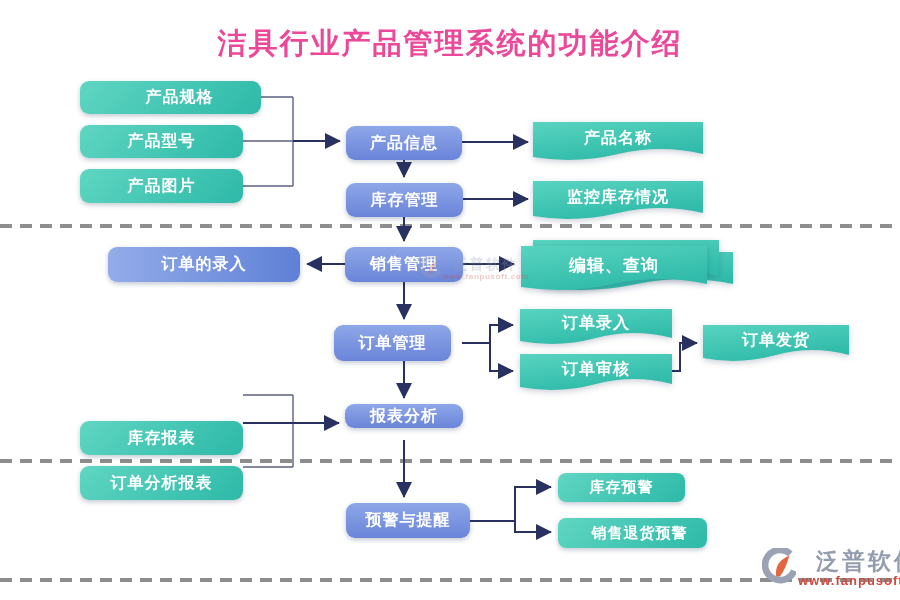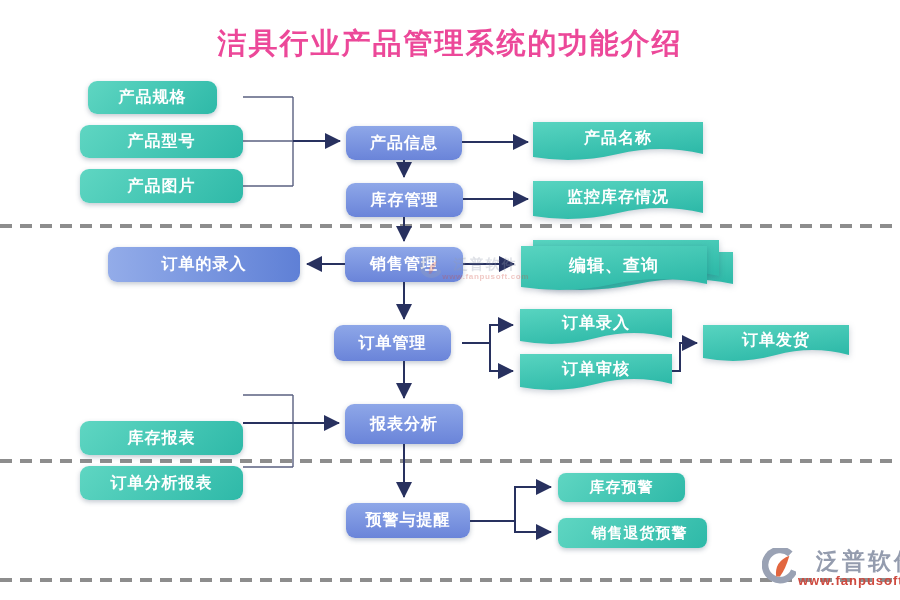--- a/index.html
+++ b/index.html
@@ -27,28 +27,28 @@
   .wide-blue{background:linear-gradient(90deg,#93ace9 0%,#5f80d6 100%);}
 
   
   .doc{position:absolute;z-index:3;}
   .doc svg{position:absolute;left:0;top:0;filter:drop-shadow(0 2px 3px rgba(40,60,90,.25));}
   .doc .label{position:absolute;left:0;top:0;right:0;bottom:8px;display:flex;align-items:center;
               justify-content:center;color:#fff;font-weight:bold;font-size:16px;letter-spacing:1px;z-index:1;}
   .doc.back{z-index:2;}
 
   
-  [data-name="node-product-spec"]{left:88px;top:81px;width:129px;height:33px;}
+  [data-name="node-product-spec"]{left:80px;top:81px;width:163px;height:33px;padding-left:18px;}
   [data-name="node-product-model"]{left:80px;top:125px;width:163px;height:33px;}
   [data-name="node-product-image"]{left:80px;top:169px;width:163px;height:34px;}
   [data-name="node-product-info"]{left:346px;top:126px;width:116px;height:34px;}
   [data-name="node-inventory-mgmt"]{left:346px;top:183px;width:117px;height:34px;}
   [data-name="node-sales-mgmt"]{left:345px;top:247px;width:118px;height:35px;}
   [data-name="node-order-mgmt"]{left:334px;top:325px;width:117px;height:36px;}
-  [data-name="node-report-analysis"]{left:345px;top:404px;width:118px;height:40px;}
+  [data-name="node-report-analysis"]{left:345px;top:404px;width:118px;height:24px;}
   [data-name="node-alert-reminder"]{left:346px;top:503px;width:124px;height:35px;}
   [data-name="node-order-entry-left"]{left:108px;top:247px;width:192px;height:35px;}
   [data-name="doc-product-name"]{left:533px;top:122px;width:170px;height:40px;}
   [data-name="doc-monitor-inventory"]{left:533px;top:181px;width:170px;height:40px;}
   [data-name="doc-edit-query-back2"]{left:541px;top:252px;width:192px;height:40px;}
   [data-name="doc-edit-query-back1"]{left:533px;top:240px;width:186px;height:44px;}
   [data-name="doc-edit-query"]{left:521px;top:246px;width:186px;height:46px;}
   [data-name="doc-edit-query"] .label{font-size:17px;}
   [data-name="doc-order-entry"]{left:520px;top:309px;width:152px;height:37px;font-family:Liberation Serif, serif;}
   [data-name="doc-order-review"]{left:520px;top:354px;width:152px;height:38px;}

